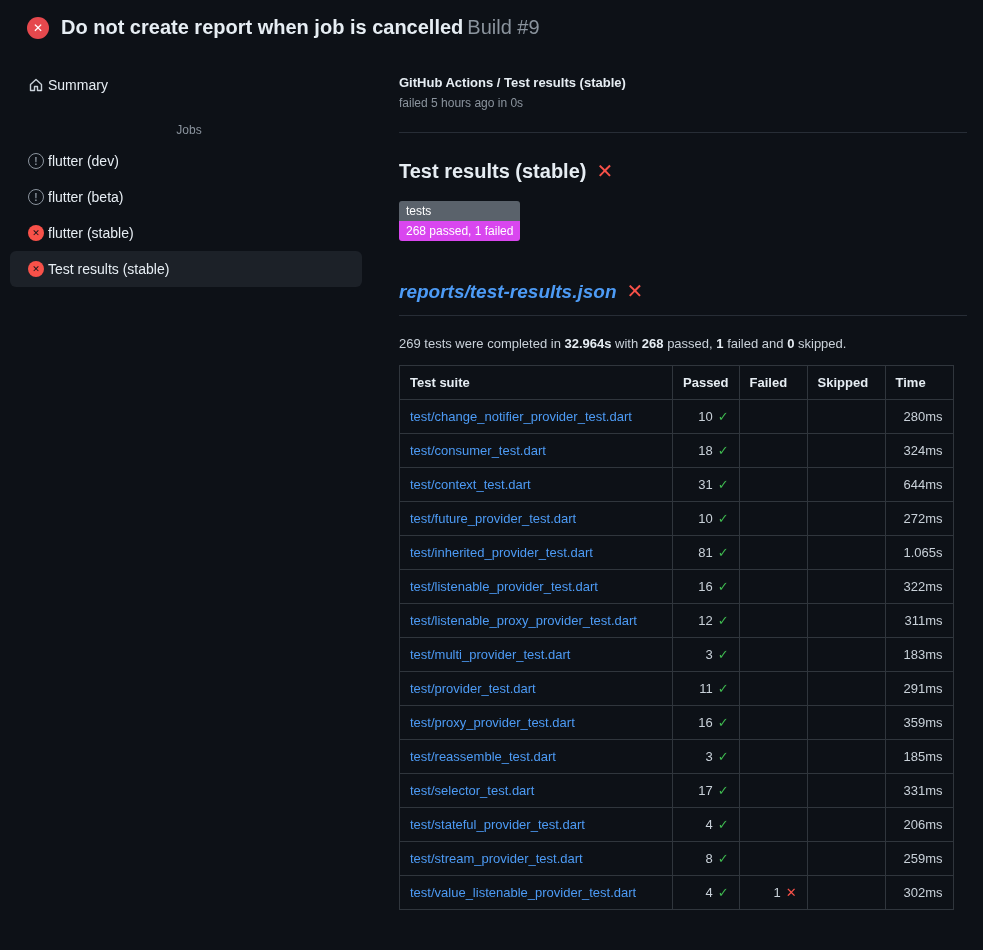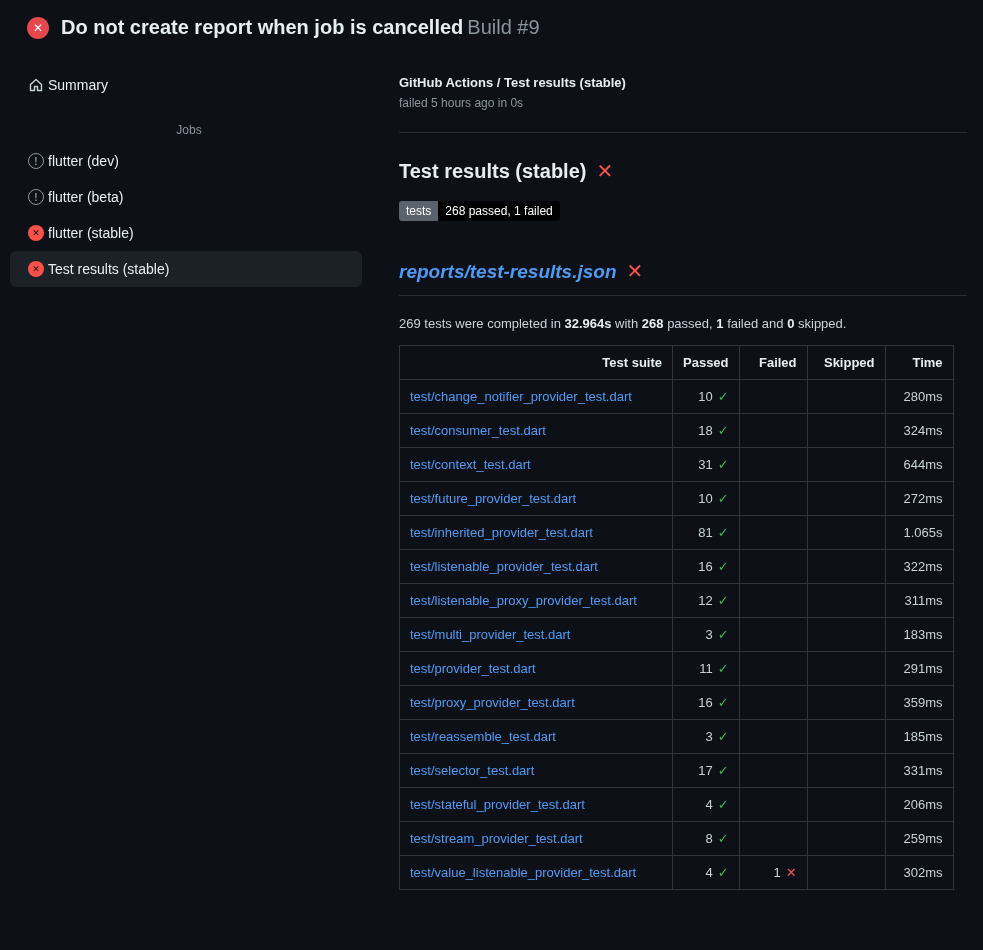--- a/index.html
+++ b/index.html
@@ -39,35 +39,35 @@
   .home-icon-svg { flex:0 0 auto; display:block; }
 
   
   .crumb { font-weight:700; color:#e6edf3; font-size:13px; padding-top:6px; }
   .meta { color:#8b949e; font-size:12px; margin-top:6px; }
   hr.divider { border:none; border-top:1px solid #272d36; margin:22px 0 0 0; }
 
   h2.section-title { font-size:20px; font-weight:700; color:#e6edf3; margin:26px 0 18px 0; }
   .hx { color:#f85149; font-weight:700; margin-left:10px; font-size:20px; }
 
-  .badge { display:inline-flex; font-size:12px; border-radius:3px; overflow:hidden; margin:0 0 10px 0; }
+  .badge { display:inline-flex; font-size:12px; border-radius:3px; overflow:hidden; margin:0 0 10px 0;flex-direction:column; }
   .badge-label { background:#5a626b; color:#fff; padding:3px 7px; }
-  .badge-value { background:#000000; color:#fff; padding:3px 7px; }
+  .badge-value { background:#d946ef; color:#fff; padding:3px 7px; }
 
   h2.report { font-size:19px; font-weight:700; margin:28px 0 0 0;font-style:italic; }
   h2.report a { color:#4d9bf5; text-decoration:none; }
   hr.divider.tight { margin-top:12px; }
 
   p.summary { font-size:13px; color:#c9d1d9; margin:20px 0 14px 0; }
   p.summary .b { font-weight:700; color:#e6edf3; }
 
   
   table.results { border-collapse:collapse; font-size:13px; margin-top:6px; }
   table.results th, table.results td { border:1px solid #30363d; padding:8px 10px; height:34px; }
-  table.results th { color:#e6edf3; font-weight:700; text-align:right; }
+  table.results th { color:#e6edf3; font-weight:700; text-align:left; }
   th.num, td.num { text-align:right; }
   col.c-suite { width:273px; } col.c-passed { width:65px; } col.c-failed { width:68px; }
   col.c-skipped { width:78px; } col.c-time { width:68px; }
   a.suite-link { color:#4d9bf5; text-decoration:none; }
   .check { color:#3fb950; font-weight:700; margin-left:5px; }
   .cross { color:#f85149; font-weight:700; margin-left:5px; }
 </style>
 </head>
 <body>
 

